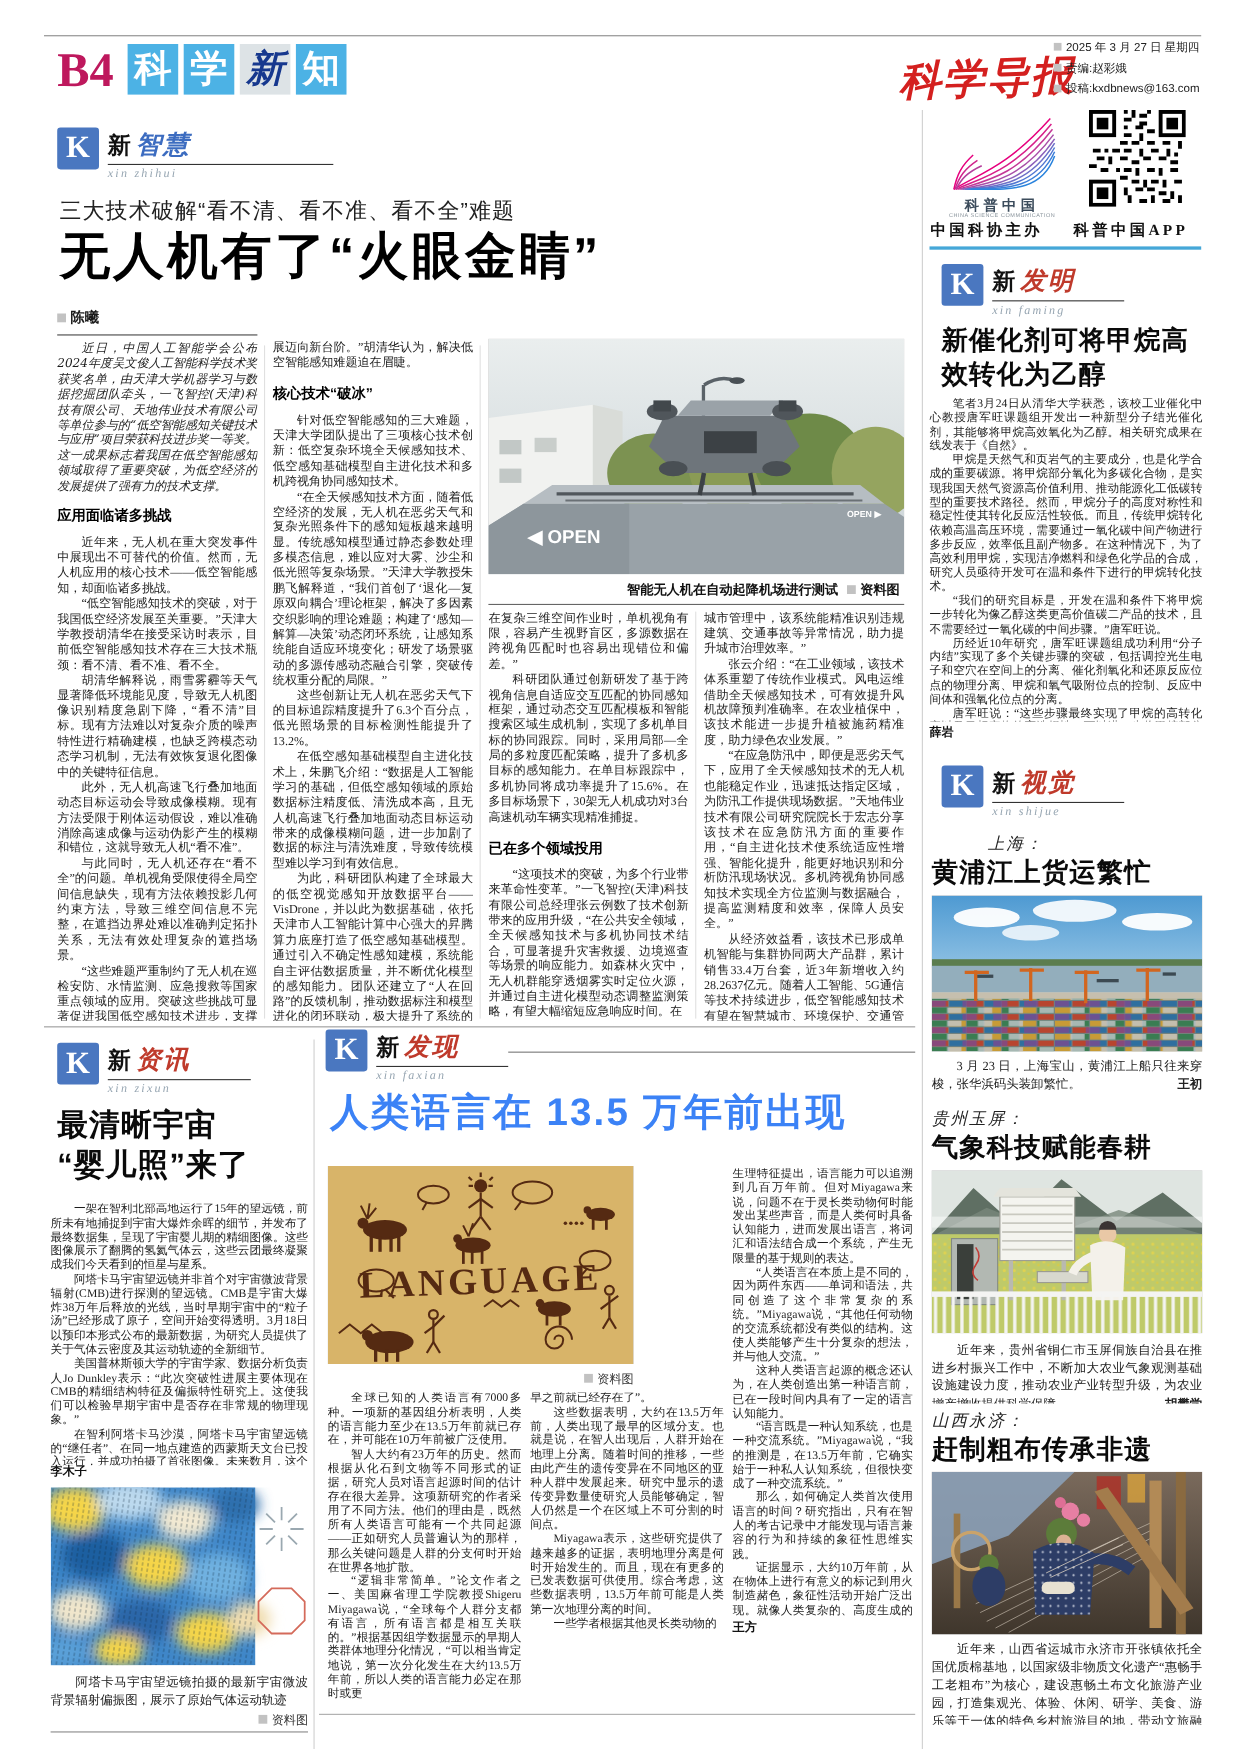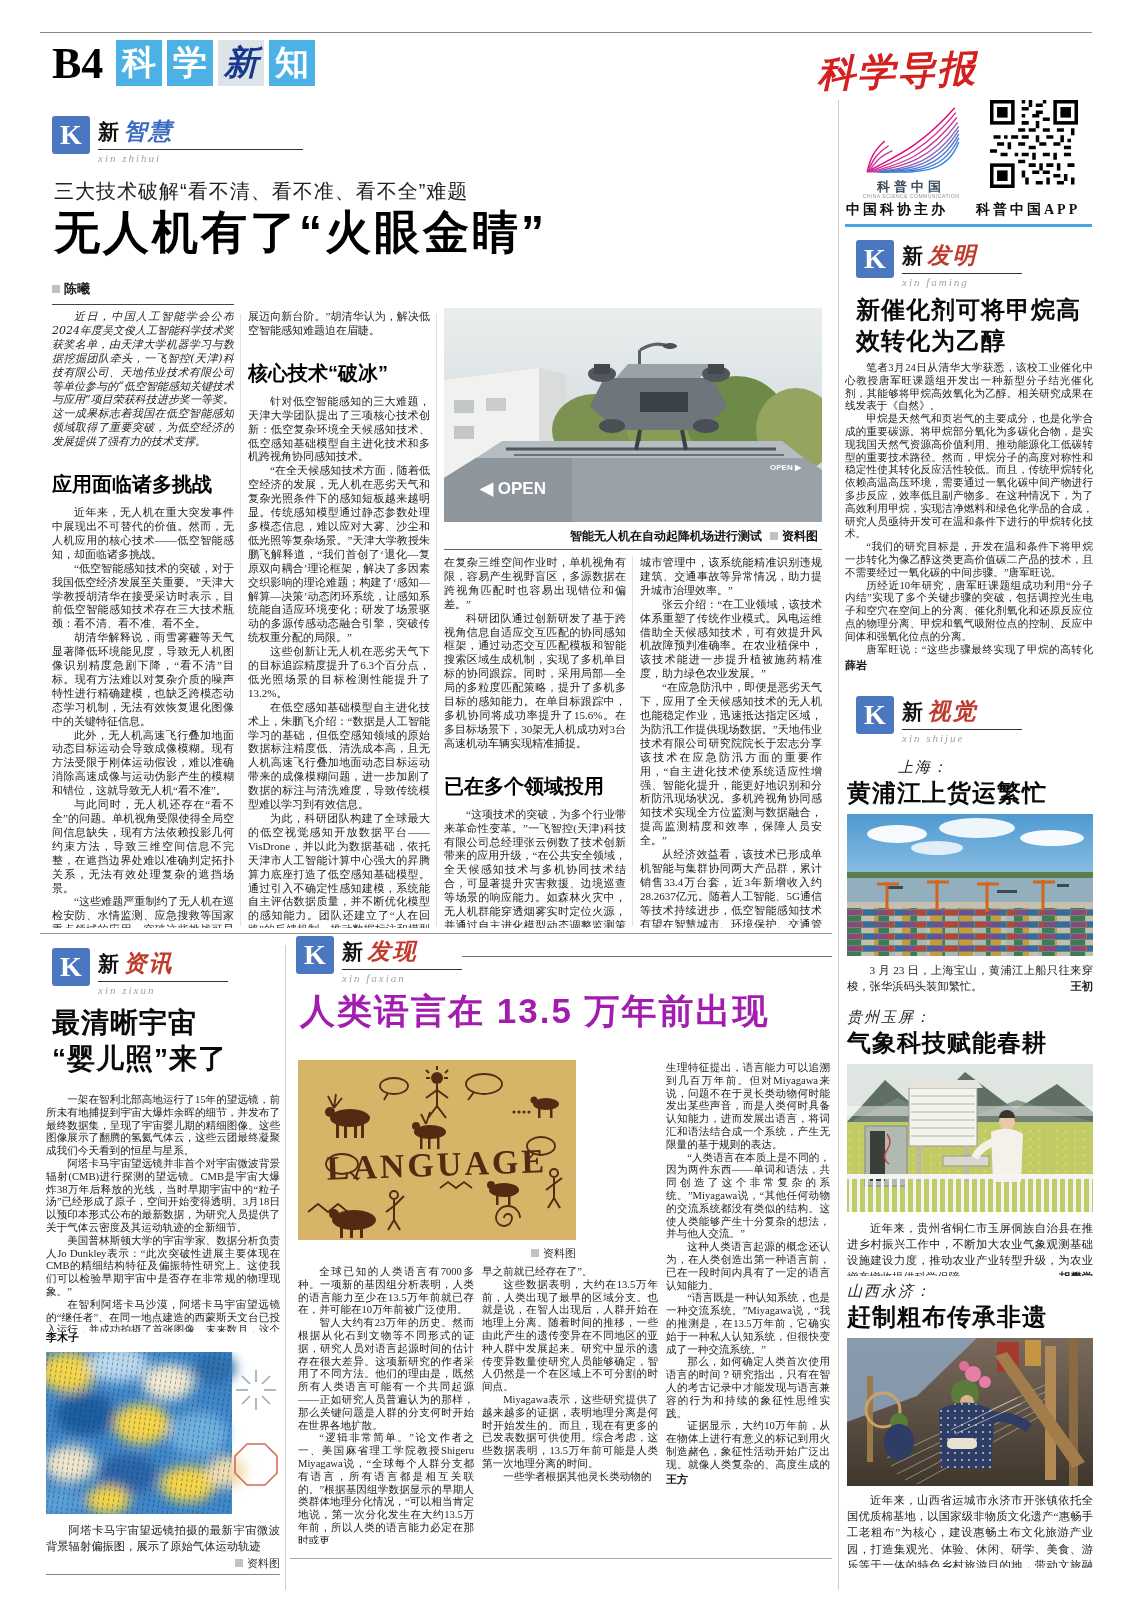--- a/index.html
+++ b/index.html
@@ -3,21 +3,21 @@
 <meta charset="utf-8">
 <style>
   html,body{margin:0;padding:0;background:#fff;}
   .page{position:relative;width:1131px;height:1600px;background:#fff;overflow:hidden;
         font-family:"Liberation Sans",sans-serif;color:#1a1a1a;}
   .abs{position:absolute;}
   .hline{position:absolute;height:1px;background:#9a9a9a;}
   .vline{position:absolute;width:1px;background:#cfcfcf;}
 
   
-  .pageno{font:bold 44px "Liberation Serif",serif;color:#000000;}
+  .pageno{font:bold 44px "Liberation Serif",serif;color:#be185d;}
   .mast{display:flex;gap:5px;}
   .mbox{width:46px;height:46px;background:#4cb2e5;color:#fff;display:flex;align-items:center;justify-content:center;
         font:bold 34px "Liberation Sans",sans-serif;}
   .mbox.alt{background:#dde3e6;color:#16388e;font-family:"Liberation Serif",serif;font-style:italic;}
   .papername{font:bold italic 38px "DejaVu Serif",serif;color:#d4201f;transform:rotate(-2deg);letter-spacing:2px;}
   .inf{font:10.5px/19px "Liberation Sans",sans-serif;color:#222;}
   .sq{display:inline-block;width:8px;height:8px;background:#c2c2c2;margin-right:4px;vertical-align:baseline;}
   .sq.sm{width:7px;height:7px;}
 
   
@@ -28,31 +28,31 @@
   .script{font:bold italic 23px "Liberation Serif",serif;letter-spacing:2px;}
   .script.red{color:#bf3a2b}.script.blue{color:#3c6cc0}
   .underl{height:1px;background:#333;margin-top:2px;}
   .py{font:italic 11px "Liberation Serif",serif;color:#97a6b2;letter-spacing:2px;margin-top:2px;}
 
   
   .artbody{font-family:"Liberation Serif","DejaVu Serif",serif;font-size:11px;line-height:13.9px;
            text-align:justify;color:#1c1c1c;overflow:hidden;position:absolute;}
   .artbody p{margin:0;text-indent:2em;}
   .artbody p.cont{text-indent:0;}
-  .artbody .sub{font-family:"Liberation Sans",sans-serif;font-weight:bold;font-size:20px;line-height:1.1;
-                margin:24px 0 11px;text-indent:0;color:#000;}
+  .artbody .sub{font-family:"Liberation Sans",sans-serif;font-weight:bold;font-size:13px;line-height:1.1;
+                margin:13px 0 11px;text-indent:0;color:#000;}
   .lead p, p.lead{font-style:italic;font-family:"DejaVu Serif",serif;}
   .smallbody{font-size:10.6px;line-height:12.8px;}
   .author-line{position:absolute;font:bold 11px "Liberation Serif",serif;color:#111;}
 
   .kicker{font:20px "Liberation Sans",sans-serif;color:#222;letter-spacing:1px;}
   .headline-xl{font:900 46px "Liberation Sans",sans-serif;color:#000;letter-spacing:3px;}
   .h-right{font:900 24px "Liberation Sans",sans-serif;color:#0a0a0a;letter-spacing:1px;}
   .h-mid{font:900 28px "Liberation Sans",sans-serif;color:#0a0a0a;letter-spacing:1px;}
-  .h-find{font:900 35px "Liberation Sans",sans-serif;color:#a21caf;letter-spacing:2px;}
+  .h-find{font:900 35px "Liberation Sans",sans-serif;color:#3b82f6;letter-spacing:2px;}
   .place{font:15px "DejaVu Serif",serif;font-style:italic;color:#222;letter-spacing:2px;}
 
   .ph{position:absolute;overflow:hidden;background:#ccc;}
   .ph svg{display:block;width:100%;height:100%;}
   .cap{position:absolute;font:11.3px/16.2px "Liberation Serif",serif;text-align:justify;color:#222;overflow:hidden;}
   .cap .auth{float:right;font-weight:bold;}
   .main-cap{position:absolute;text-align:right;font:bold 12px "Liberation Serif",serif;color:#111;
             border-bottom:1px solid #666;padding:2px 4px 4px 0;}
   .credit-line{position:absolute;text-align:right;font:11px "Liberation Serif",serif;color:#333;
                border-bottom:1px solid #888;padding-bottom:3px;}
@@ -70,20 +70,25 @@
 
   <div class="hline" style="left:40px;top:32px;width:1052px;background:#8a8a8a"></div>
   <div class="abs pageno" style="left:52px;top:38px">B4</div>
   <div class="abs mast" style="left:116px;top:40px">
     <div class="mbox">科</div>
     <div class="mbox">学</div>
     <div class="mbox alt">新</div>
     <div class="mbox">知</div>
   </div>
   <div class="abs papername" style="left:812px;top:46px;width:170px;text-align:center">科学导报</div>
+  <div class="abs inf" style="left:958px;top:34px;width:170px">
+    <div><span class="sq sm"></span><span>2025 年 3 月 27 日  星期四</span></div>
+    <div><span class="sq sm"></span><span>责编:赵彩娥</span></div>
+    <div><span class="sq sm"></span><span>投稿:kxdbnews@163.com</span></div>
+  </div>
 
   <div class="sechead" style="left:52px;top:116px">
     <div class="kbox">K</div>
     <div>
       <span class="xin">新</span>
       <span class="script blue">智慧</span>
       <div class="underl" style="width:205px"></div>
       <div class="py">xin zhihui</div>
     </div>
   </div>

